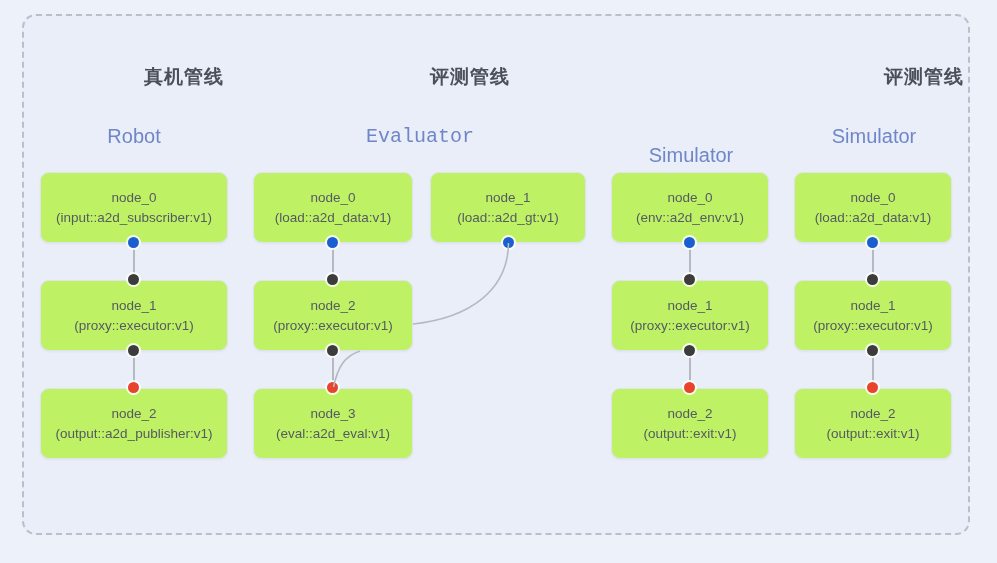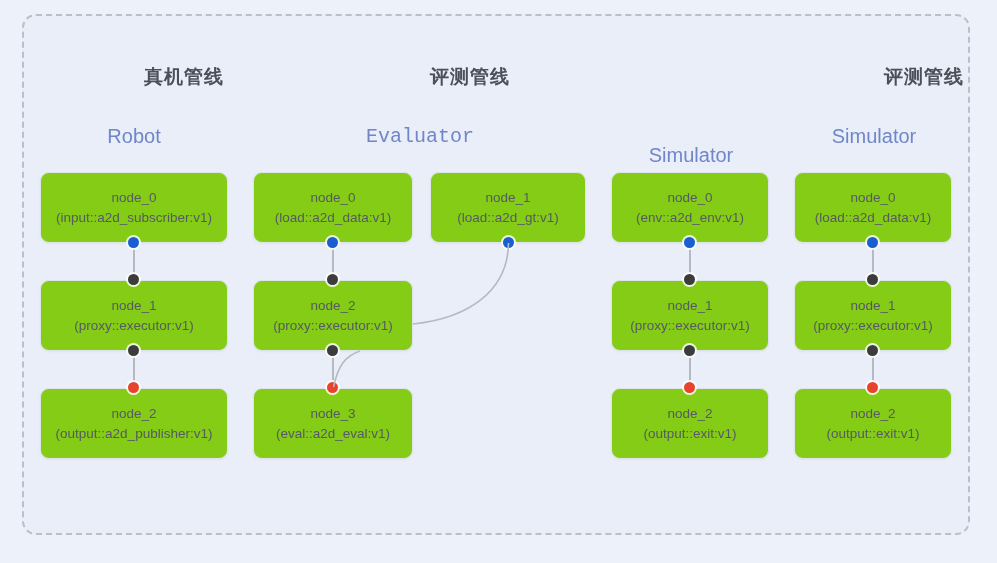--- a/index.html
+++ b/index.html
@@ -45,21 +45,21 @@
     position: absolute;
     text-align: center;
     font-size: 20px;
     color: #6f86c9;
     white-space: nowrap;
   }
   
   .node {
     position: absolute;
     box-sizing: border-box;
-    background: #84cc16;
+    background: #bef264;
     border: 1px solid #dfe3ea;
     border-radius: 9px;
     box-shadow: 0 1px 2px rgba(40,50,80,0.05);
     display: flex;
     flex-direction: column;
     align-items: center;
     justify-content: center;
   }
   .node-title {
     font-size: 13.5px;

